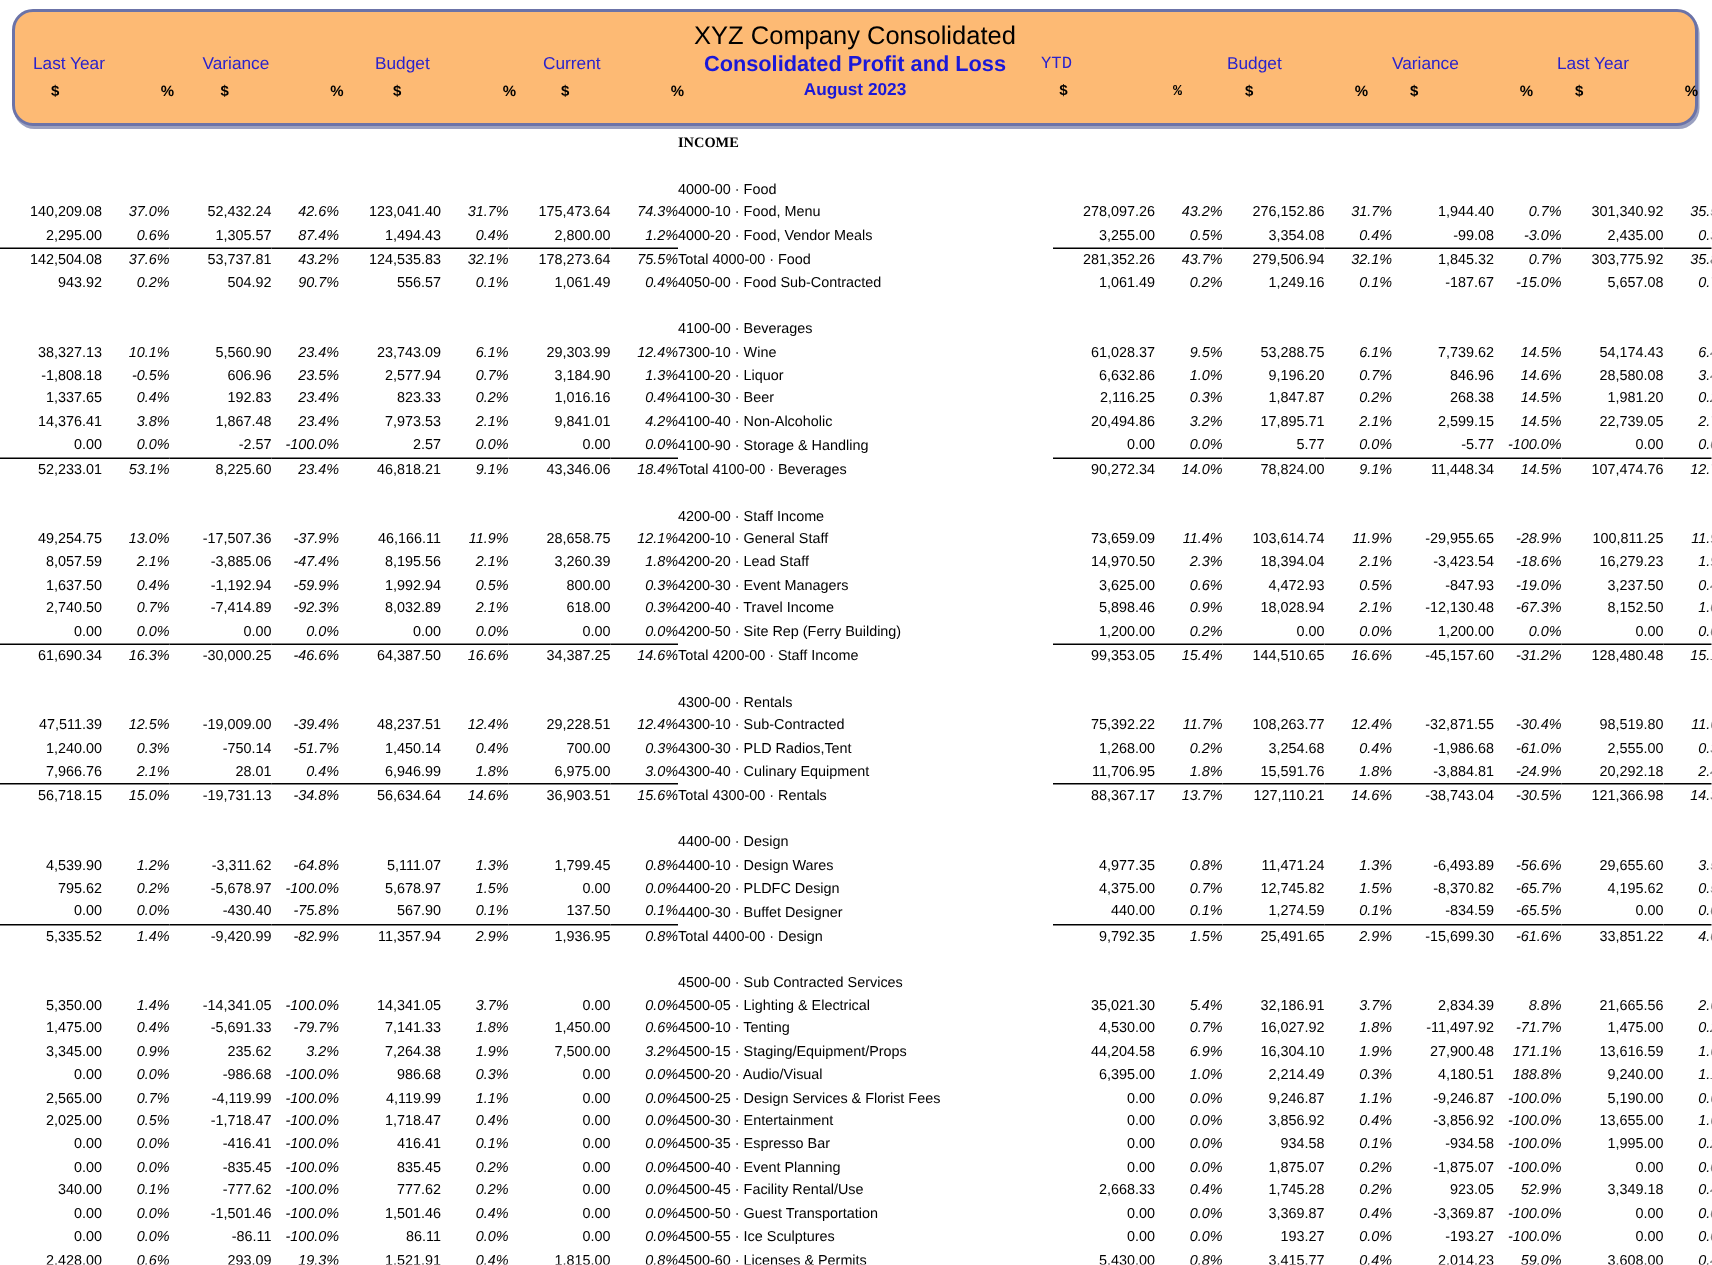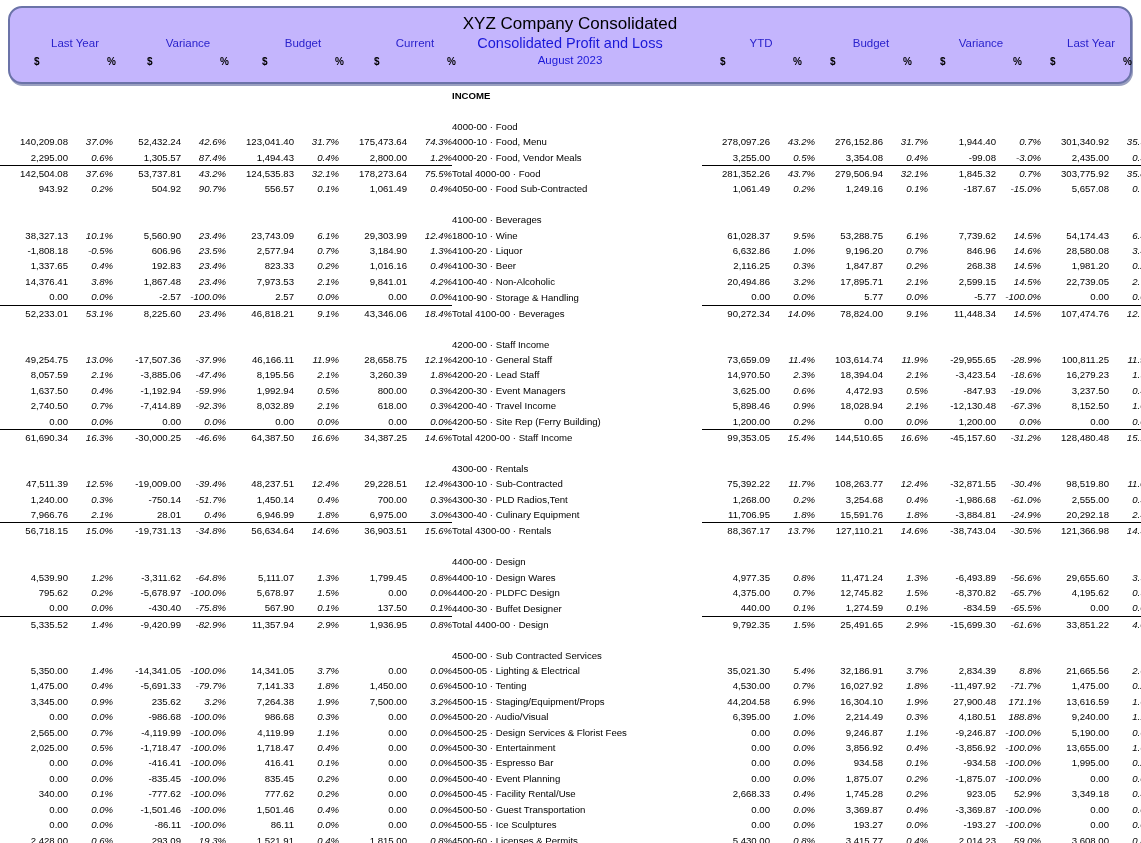--- a/index.html
+++ b/index.html
@@ -16,55 +16,54 @@
     position: relative;
   }
 
   
   #header-panel {
     position: absolute;
     left: 8px;
     top: 6px;
     width: 1124px;
     height: 78px;
-    background: #c4b5fd;
+    background: #fdba74;
     border: 2px solid #6b73a8;
     border-radius: 14px;
     box-sizing: border-box;
     box-shadow: 1px 2px 0 0 #9aa0c0;
   }
   #header-titles {
     position: absolute;
     left: 0; right: 0; top: 0;
     text-align: center;
   }
   #company-title {
     font-size: 17px;
     color: #000000;
     margin-top: 5px;
     line-height: 21px;
     white-space: nowrap;
   }
   #report-title {
     font-size: 14.5px;
-    font-weight: normal;
+    font-weight: bold;
     color: #1a18d8;
     line-height: 18px;
     white-space: nowrap;
   }
   #report-period {
     font-size: 11.5px;
-    font-weight: normal;
+    font-weight: bold;
     color: #1a18d8;
     line-height: 16px;
     white-space: nowrap;
   }
   .hdr-group {
     position: absolute;
-    text-align: center;
   }
   .hdr-group .hdr-label {
     font-size: 11.5px;
     color: #2a22cc;
     white-space: nowrap;
     line-height: 14px;
   }
   .hdr-group .hdr-units {
     position: relative;
     height: 16px;
@@ -111,21 +110,21 @@
   }
   td.pct { font-style: italic; }
 
   td.lbl {
     text-align: left;
     padding-left: 4px;
     font-size: 9.6px;
   }
 
   
-  .ind-sect  { padding-left: 4px;  font-weight: bold; }
+  .ind-sect  { padding-left: 4px;  font-weight: bold; font-family: Liberation Serif, serif; }
   .ind-grp   { padding-left: 14px; }
   .ind-item  { padding-left: 30px; margin-top: 12px; }
   .ind-tot   { padding-left: 4px;  }
 
   
   tr.total-row td.amt,
   tr.total-row td.pct {
     border-top: 1.4px solid #000000;
   }
   tr.blank-row td { height: 15.4px; }
@@ -161,21 +160,21 @@
           <span class="u-pct">%</span>
         </div>
       </div>
       <div class="hdr-group" style="left: 352px; top: 28px; width: 106px;">
         <div class="hdr-label">Current</div>
         <div class="hdr-units">
           <span class="u-dollar">$</span>
           <span class="u-pct">%</span>
         </div>
       </div>
-      <div class="hdr-group" style="left: 698px; top: 28px; width: 106px;">
+      <div class="hdr-group" style="left: 684px; top: 28px; width: 106px; font-family: Liberation Mono, monospace;">
         <div class="hdr-label">YTD</div>
         <div class="hdr-units">
           <span class="u-dollar">$</span>
           <span class="u-pct">%</span>
         </div>
       </div>
       <div class="hdr-group" style="left: 808px; top: 28px; width: 106px;">
         <div class="hdr-label">Budget</div>
         <div class="hdr-units">
           <span class="u-dollar">$</span>
@@ -361,21 +360,21 @@
       </tr>
       <tr class="">
         <td class="amt">38,327.13</td>
         <td class="pct">10.1%</td>
         <td class="amt">5,560.90</td>
         <td class="pct">23.4%</td>
         <td class="amt">23,743.09</td>
         <td class="pct">6.1%</td>
         <td class="amt">29,303.99</td>
         <td class="pct">12.4%</td>
-        <td class="lbl ind-item">1800-10 · Wine</td>
+        <td class="lbl ind-item">7300-10 · Wine</td>
         <td class="amt">61,028.37</td>
         <td class="pct">9.5%</td>
         <td class="amt">53,288.75</td>
         <td class="pct">6.1%</td>
         <td class="amt">7,739.62</td>
         <td class="pct">14.5%</td>
         <td class="amt">54,174.43</td>
         <td class="pct">6.4%</td>
       </tr>
       <tr class="">

